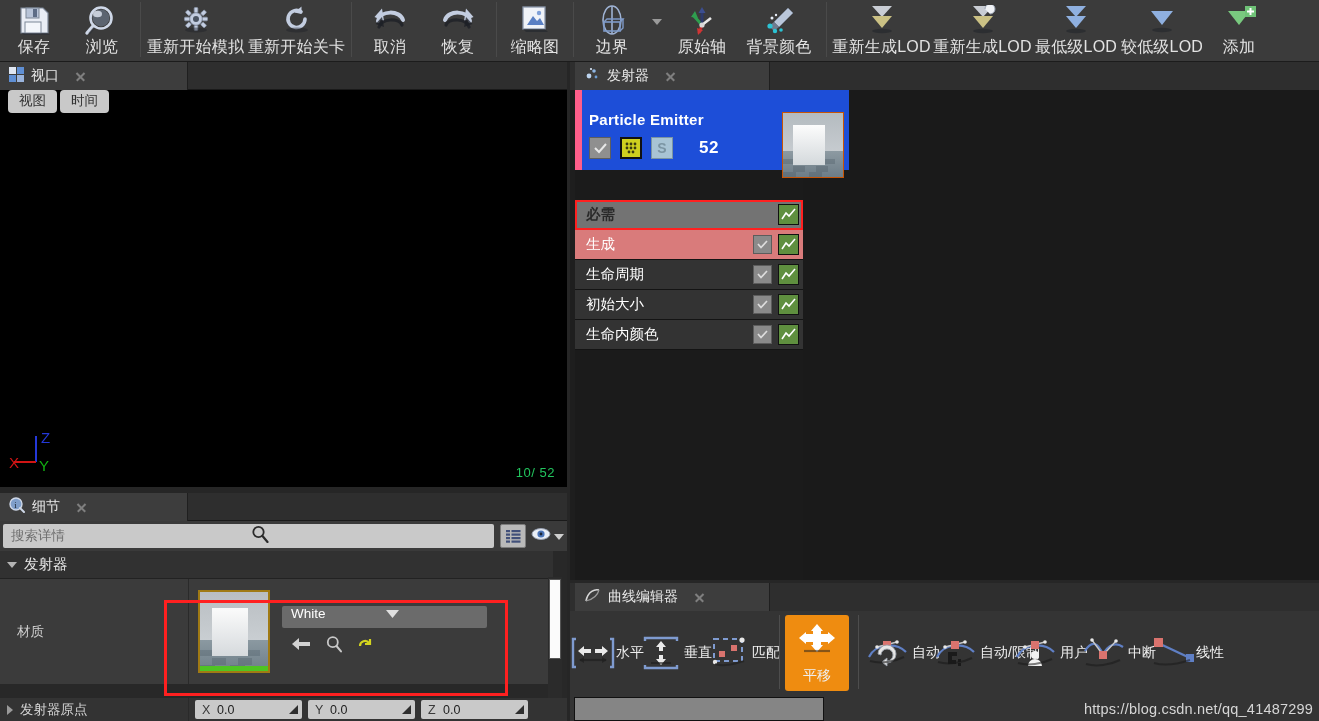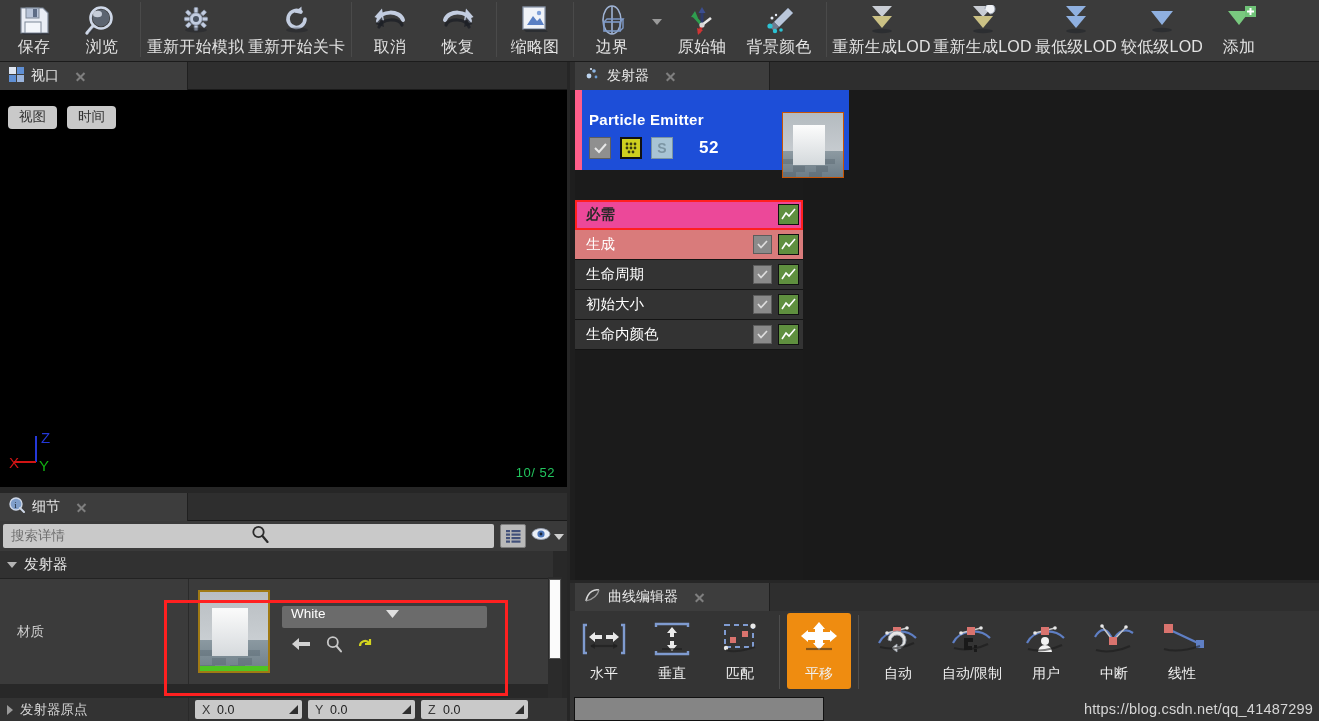--- a/index.html
+++ b/index.html
@@ -70,21 +70,21 @@
   }
   .tab-close:before { transform: rotate(45deg); }
   .tab-close:after  { transform: rotate(-45deg); }
 
   
   #viewport-panel { left: 0; top: 62px; width: 567px; height: 425px; }
   .vp-canvas {
     position: absolute; left: 0; top: 28px; width: 567px; height: 397px;
     background: #000; overflow: hidden;
   }
-  .vp-btns { position: absolute; left: 8px; top: 16px; display: flex; gap: 10px; }
+  .vp-btns { position: absolute; left: 8px; top: 0; display: flex; gap: 3px; }
   .vp-btn {
     background: #c9c9c9; color: #333; font-size: 13.5px;
     border-radius: 4px; padding: 4px 11px 5px; line-height: 14px;
   }
   .axis { position: absolute; left: 8px; top: 340px; width: 60px; height: 60px; }
   .frame-ctr {
     position: absolute; right: 12px; bottom: 7px;
     font-size: 13px; color: #22c55e; letter-spacing: .5px;
   }
 
@@ -216,21 +216,21 @@
   }
   .em-rest { position: absolute; left: 233px; top: 28px; right: 0; bottom: 0; background: #1a1a1a; }
 
   
   #curve-panel { left: 570px; top: 583px; width: 749px; height: 138px; background: #343434; }
   .ce-toolbar {
     position: absolute; left: 0; top: 28px; width: 749px; height: 82px;
     display: flex; align-items: flex-start; padding-top: 2px;
   }
   .ce-item {
-    width: 68px; height: 80px; display: flex; flex-direction: column;
+    width: 68px; height: 80px; display: flex; flex-direction: row;
     align-items: center; justify-content: flex-start; flex: 0 0 auto;
   }
   .ce-item.w80 { width: 80px; }
   .ce-ico { height: 52px; display: flex; align-items: center; justify-content: center; }
   .ce-lbl { font-size: 14px; color: #efefef; white-space: nowrap; }
   .ce-active-bg {
     background: #ef8c10; border-radius: 3px; width: 64px; height: 76px;
     display: flex; flex-direction: column; align-items: center; justify-content: flex-start;
   }
   .ce-sep { width: 1px; height: 74px; background: #272727; border-right: 1px solid #4d4d4d; margin: 2px 5px 0; flex: 0 0 auto; }
@@ -729,21 +729,21 @@
               <rect x="0" y="59" width="13" height="5"></rect>
                 <rect x="26" y="59" width="13" height="5"></rect>
             </g>
             <rect x="10" y="12" width="32" height="40" fill="url(#cubeB)"></rect>
           </svg>
         </div>
       </div>
 
       <div class="em-gap"></div>
 
-      <div class="mod" style="background:#ec4899;">
+      <div class="mod" style="background:#737373;">
         <span class="mod-lbl" style="color:#2a2a2a;font-weight:bold;">必需</span>
         <span class="mod-curve">
           <svg width="15" height="13" viewBox="0 0 15 13">
             <path d="M1 11 L5 5 L8 8 L14 1" fill="none" stroke="#ffffff" stroke-width="1.6"></path>
           </svg>
         </span>
         <span class="mod-sel-ring"></span>
       </div>
 
       <div class="mod" style="background:#d97b7b;">

